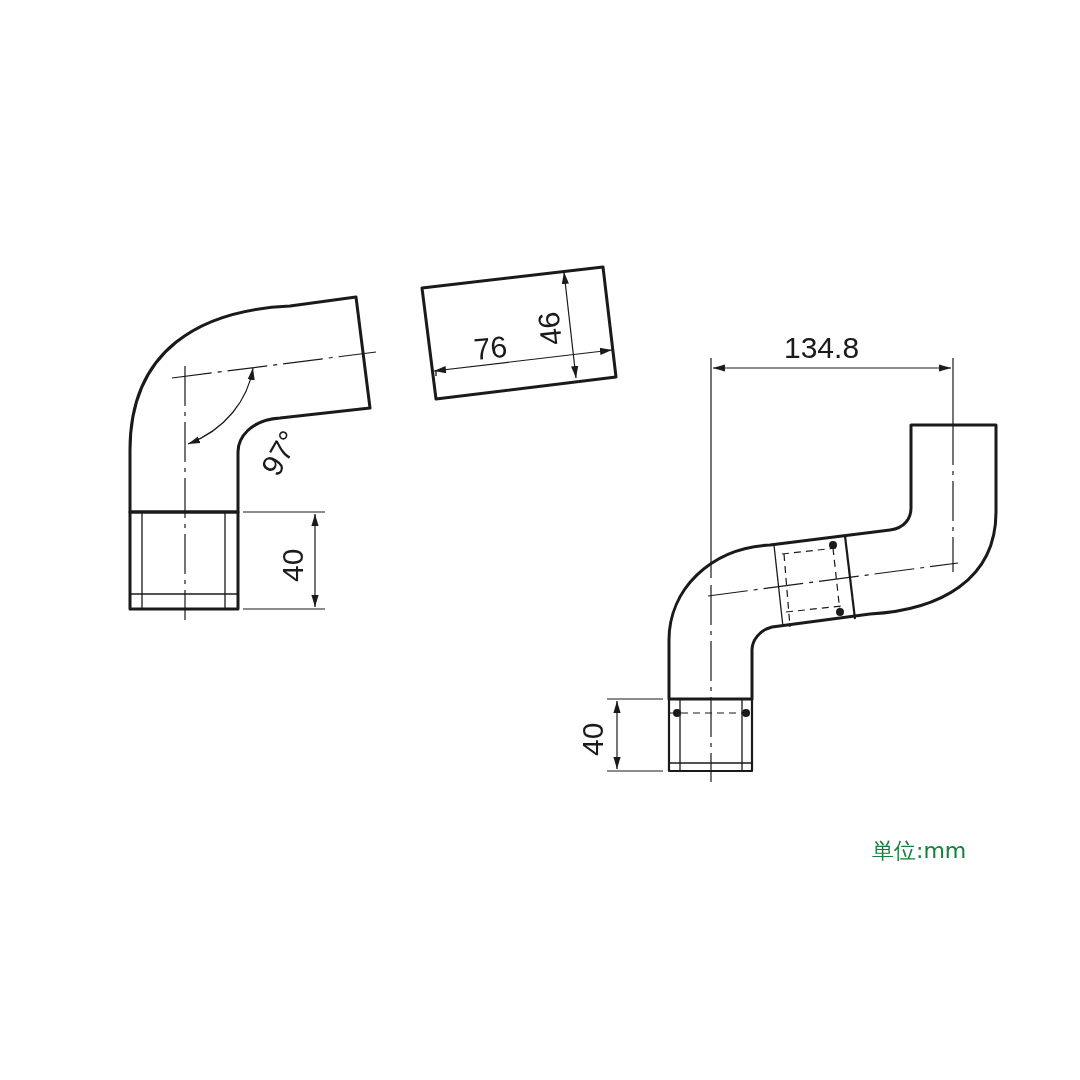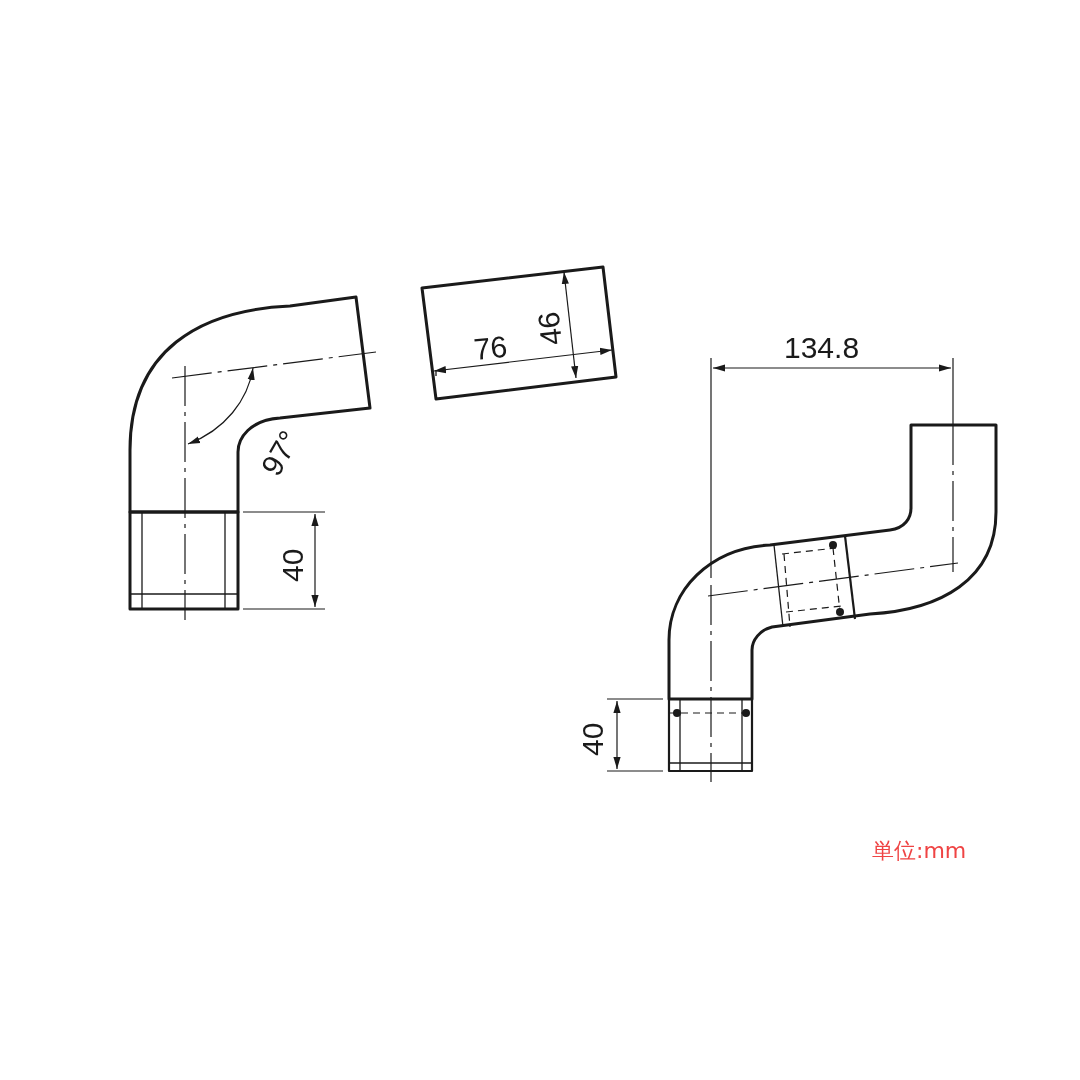--- a/index.html
+++ b/index.html
@@ -4,21 +4,21 @@
 <style>
   html, body { margin: 0; padding: 0; background: #ffffff; }
   body { width: 1080px; height: 1080px; position: relative; overflow: hidden; }
   svg { position: absolute; left: 0; top: 0; }
   .outline { fill: none; stroke: #1a1a1a; stroke-width: 3; stroke-linejoin: round; }
   .thin { fill: none; stroke: #1a1a1a; stroke-width: 1.3; }
   .dim { fill: none; stroke: #1a1a1a; stroke-width: 1.2; }
   .center { fill: none; stroke: #1a1a1a; stroke-width: 1.2; stroke-dasharray: 40 6 4 6; }
   .hidden { fill: none; stroke: #1a1a1a; stroke-width: 1.2; stroke-dasharray: 7 5; }
   .lbl { font-family: "Liberation Sans", sans-serif; font-size: 30px; fill: #1a1a1a; }
-  .unit { position: absolute; left: 872px; top: 836px; font-family: "DejaVu Sans", sans-serif; font-size: 22px; color: #ef4444; }
+  .unit { position: absolute; left: 872px; top: 836px; font-family: "DejaVu Sans", sans-serif; font-size: 22px; color: #15803d; }
 </style>
 </head>
 <body>
 
 <svg width="1080" height="1080" viewBox="0 0 1080 1080">
   <defs>
     <marker id="arr" viewBox="0 0 10 10" refX="10" refY="5" markerWidth="10" markerHeight="10" orient="auto-start-reverse">
       <path d="M0,2 L10,5 L0,8 z" fill="#1a1a1a"></path>
     </marker>
   </defs>

